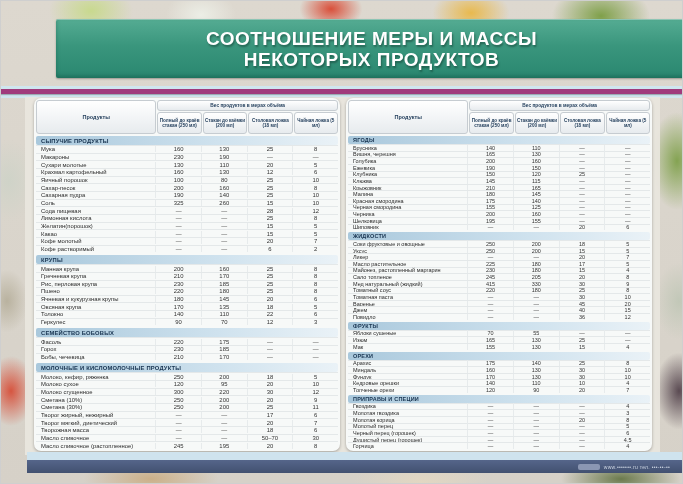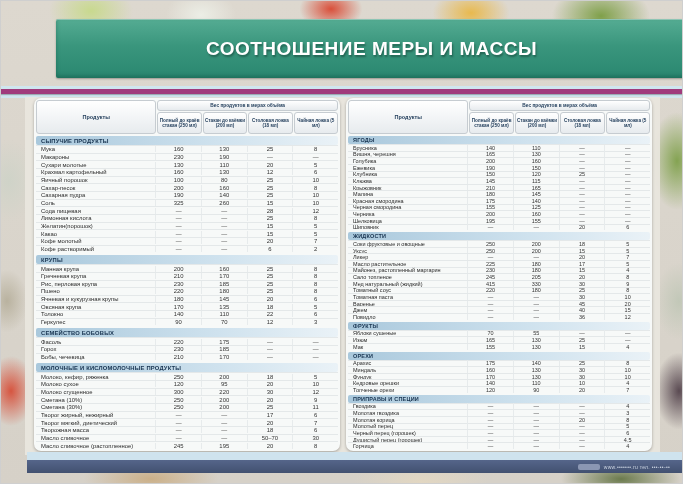--- a/index.html
+++ b/index.html
@@ -89,20 +89,21 @@
 <body>
 
 <div class="poster">
   <div class="photo-bg"></div>
 
   <div class="stripe-blue"></div>
   <div class="stripe-magenta"></div>
 
   <div class="banner">
     <div class="t">СООТНОШЕНИЕ МЕРЫ И МАССЫ</div>
+    <div class="t">НЕКОТОРЫХ ПРОДУКТОВ</div>
   </div>
 
   <div class="content-bg"></div>
 
   <div class="panel left">
     <div class="thead">
       <div class="hcard h-products">Продукты</div>
       <div class="h-right">
         <div class="hcard h-group">Вес продуктов в мерах объёма</div>
         <div class="h-cols">

